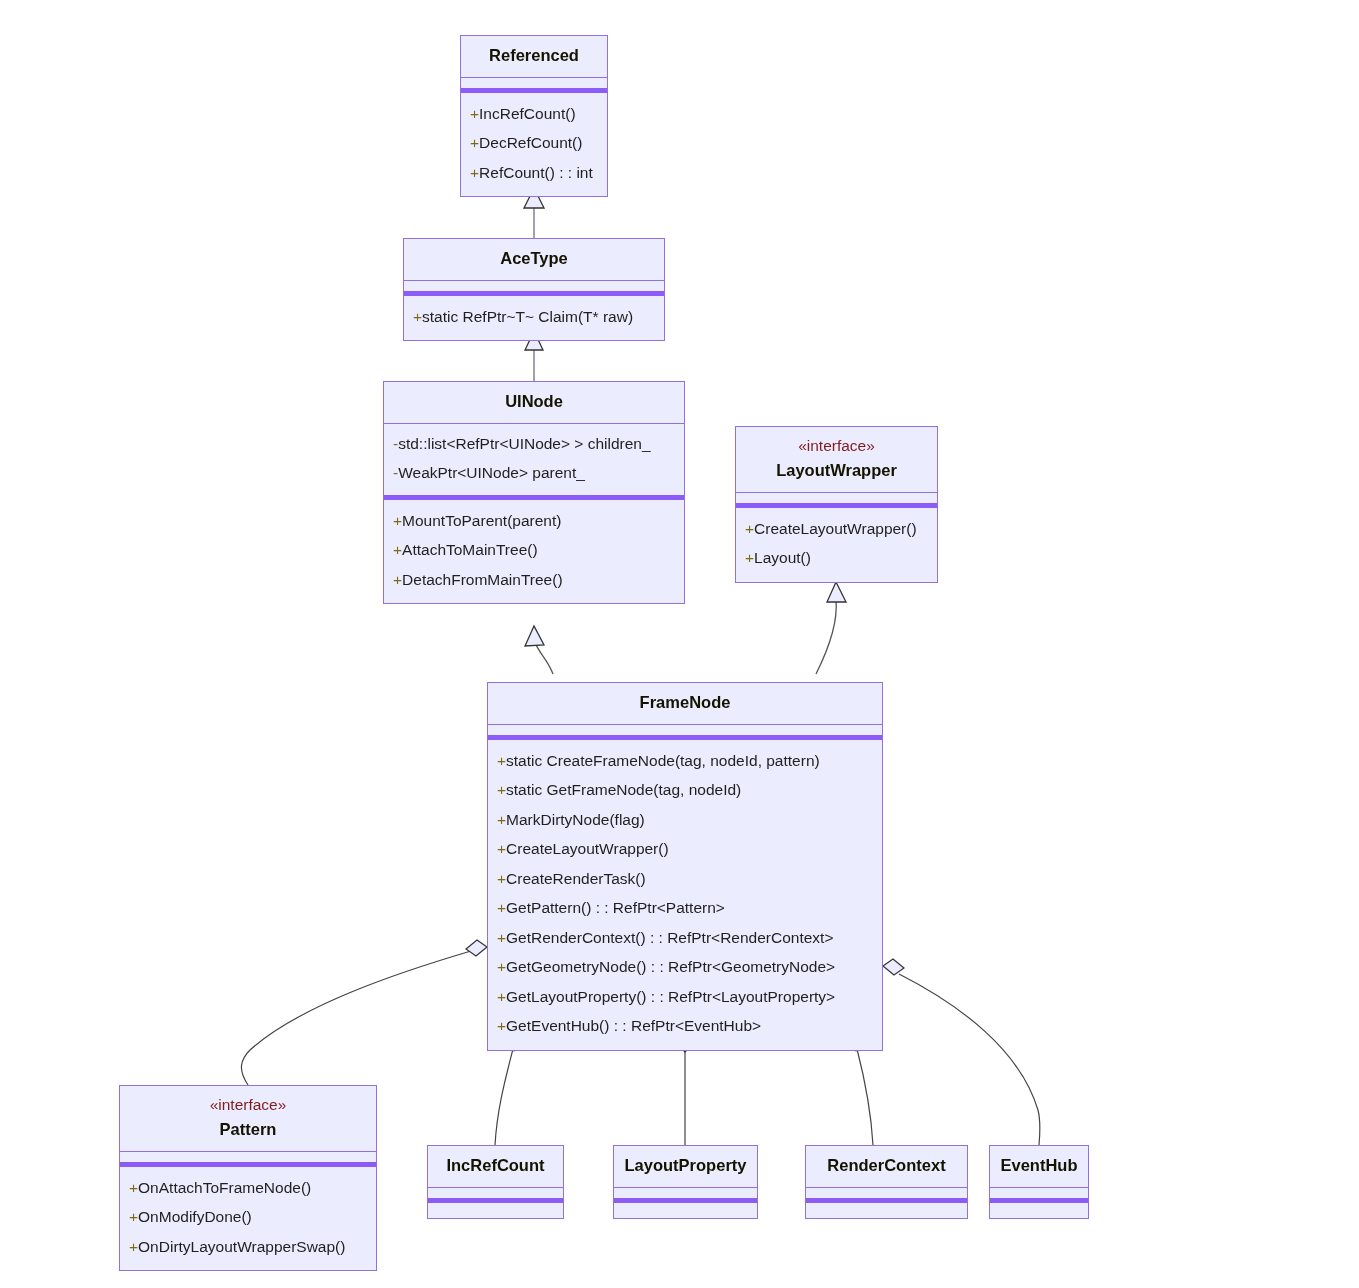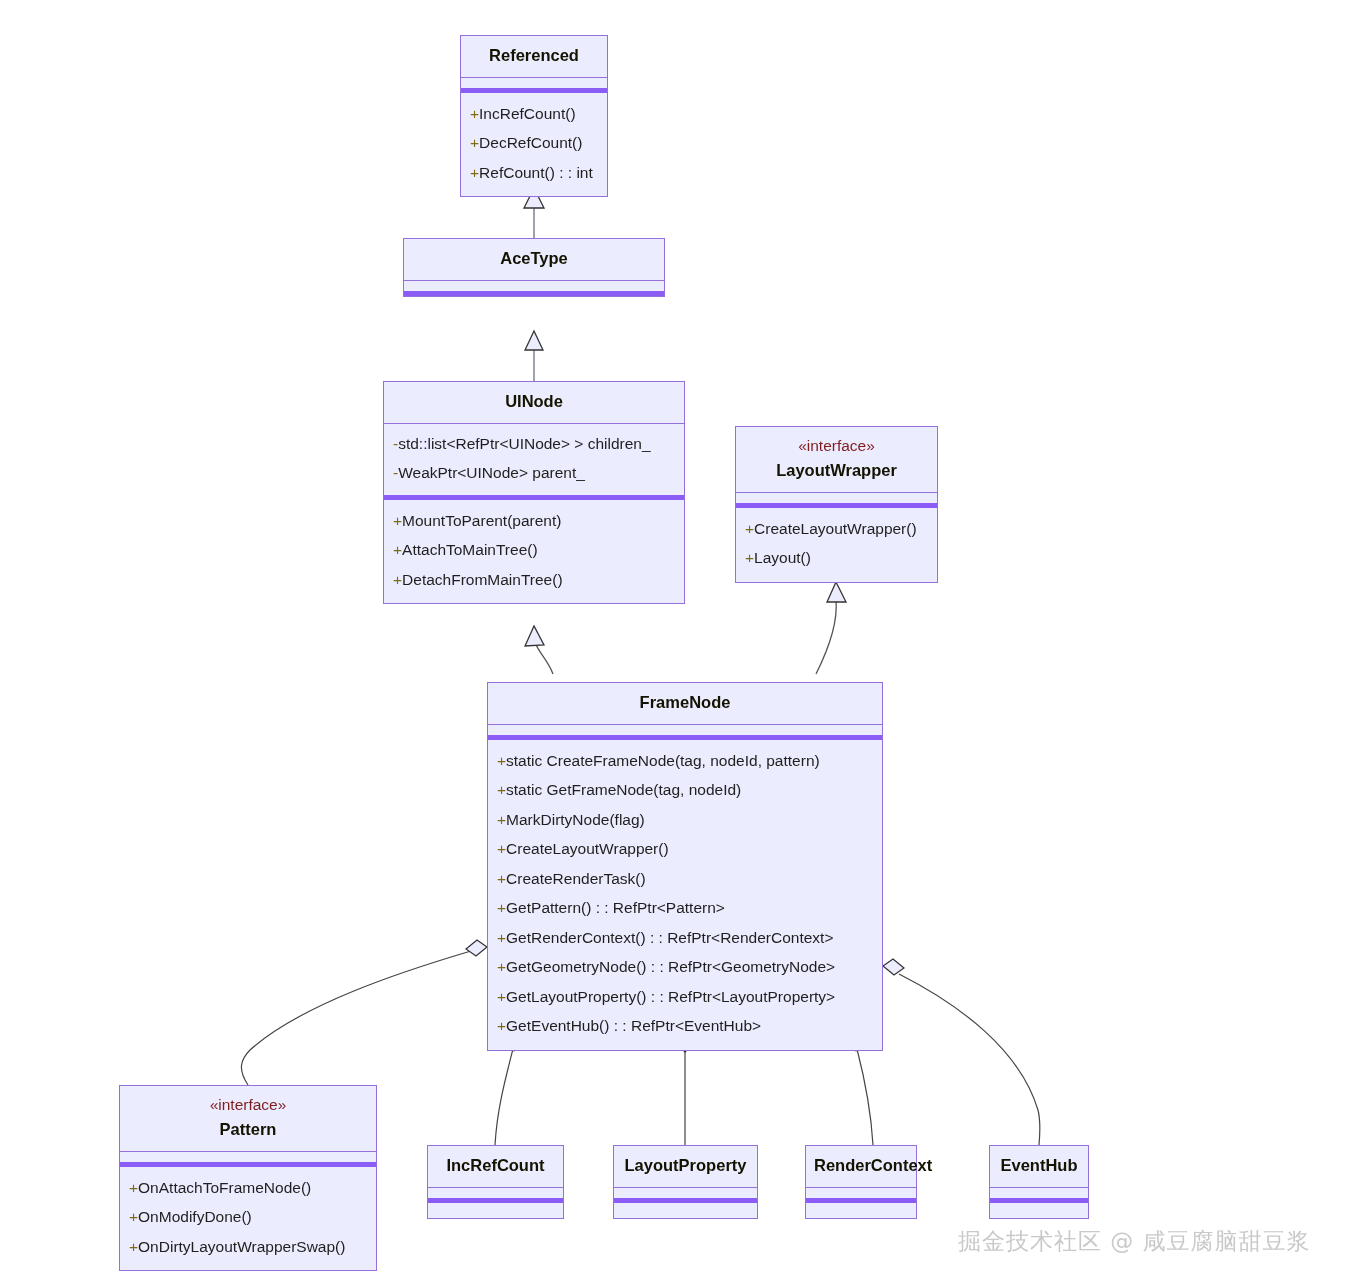--- a/index.html
+++ b/index.html
@@ -157,20 +157,23 @@
           <div class="member"><span class="vis">+</span><span>IncRefCount()</span></div>
           <div class="member"><span class="vis">+</span><span>DecRefCount()</span></div>
           <div class="member"><span class="vis">+</span><span>RefCount() : : int</span></div>
         </div>
       </div>
       <div class="uml-class" style="left: 403px; top: 238px; width: 262px;">
         <div class="cls-header">
           <span class="cls-title">AceType</span>
         </div>
         <div class="cls-attrs empty"></div>
+        <div class="cls-methods">
+          <div class="member"><span class="vis">+</span><span>static RefPtr~T~ Claim(T* raw)</span></div>
+        </div>
       </div>
       <div class="uml-class" style="left: 383px; top: 381px; width: 302px;">
         <div class="cls-header">
           <span class="cls-title">UINode</span>
         </div>
         <div class="cls-attrs">
           <div class="member"><span class="vis">-</span><span>std::list&lt;RefPtr&lt;UINode&gt; &gt; children_</span></div>
           <div class="member"><span class="vis">-</span><span>WeakPtr&lt;UINode&gt; parent_</span></div>
         </div>
         <div class="cls-methods">
@@ -227,31 +230,30 @@
         <div class="cls-attrs empty"></div>
         <div class="cls-methods empty"></div>
       </div>
       <div class="uml-class" style="left: 613px; top: 1145px; width: 145px;">
         <div class="cls-header">
           <span class="cls-title">LayoutProperty</span>
         </div>
         <div class="cls-attrs empty"></div>
         <div class="cls-methods empty"></div>
       </div>
-      <div class="uml-class" style="left: 805px; top: 1145px; width: 112px;">
+      <div class="uml-class" style="left: 805px; top: 1145px; width: 163px;">
         <div class="cls-header">
           <span class="cls-title">RenderContext</span>
         </div>
         <div class="cls-attrs empty"></div>
         <div class="cls-methods empty"></div>
       </div>
       <div class="uml-class" style="left: 989px; top: 1145px; width: 100px;">
         <div class="cls-header">
           <span class="cls-title">EventHub</span>
         </div>
         <div class="cls-attrs empty"></div>
         <div class="cls-methods empty"></div>
       </div>
     </div>
 
-  <div class="watermark" style="left: 958px; top: 1226px;">掘金技术社区 @ 咸豆腐脑甜豆浆</div>
 
 </div>
 
 </body></html>

